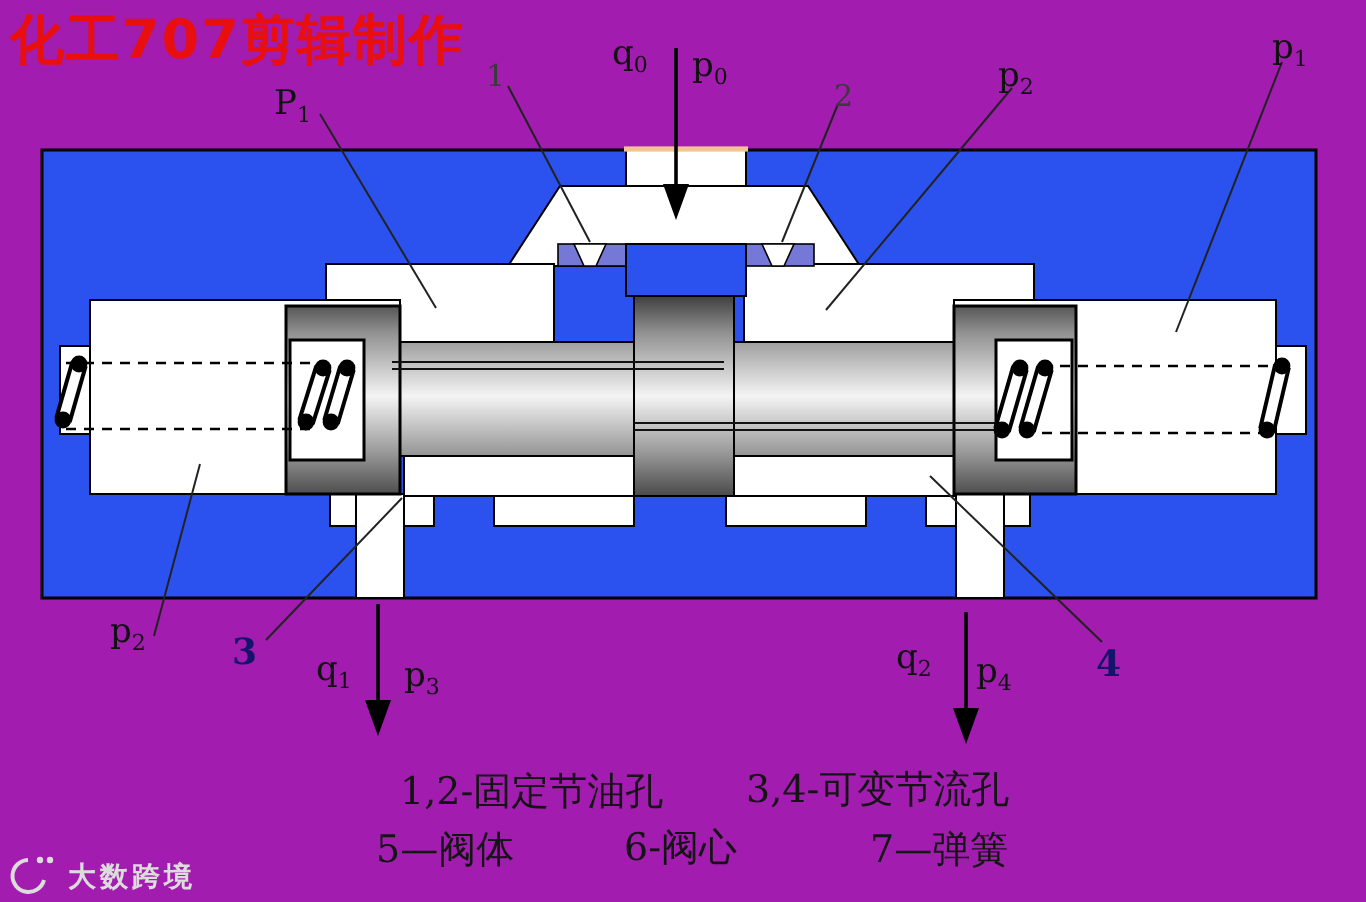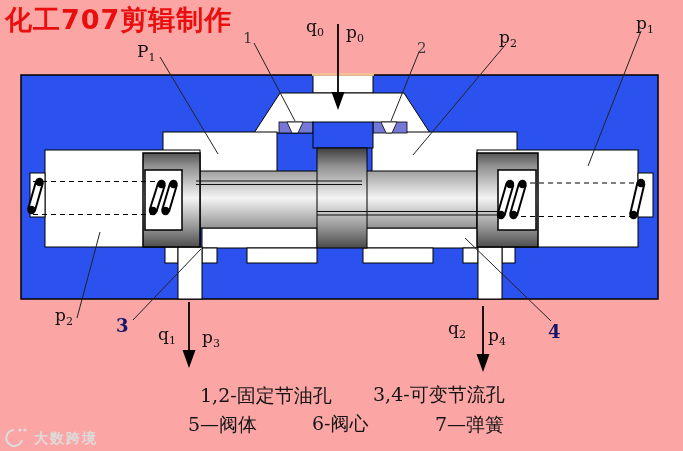--- a/index.html
+++ b/index.html
@@ -1,16 +1,16 @@
 <!DOCTYPE html>
 <html><head>
 <meta charset="utf-8">
 <style>
   html,body{margin:0;padding:0;background:#ffffff;}
-  #stage{position:relative;width:683px;height:451px;background:#fca5a5;overflow:hidden;
+  #stage{position:relative;width:683px;height:451px;background:#a21caf;overflow:hidden;
          font-family:"DejaVu Serif", serif;}
   svg{position:absolute;left:0;top:0;}
   text{user-select:none;}
   .lbl{font-family:"DejaVu Serif", serif;font-size:17px;fill:#111111;}
   .sub{font-size:11px;}
   .numthin{font-family:"DejaVu Serif", serif;font-size:15px;fill:#3a3a3a;}
   .numbold{font-family:"DejaVu Serif", serif;font-size:18px;font-weight:bold;}
   .caption{font-family:"DejaVu Serif", serif;font-size:19px;fill:#141414;}
   .title{font-family:"DejaVu Sans", sans-serif;font-size:27px;font-weight:bold;letter-spacing:1px;}
   .wm{font-family:"DejaVu Sans", sans-serif;font-size:14px;font-weight:bold;letter-spacing:2px;}

